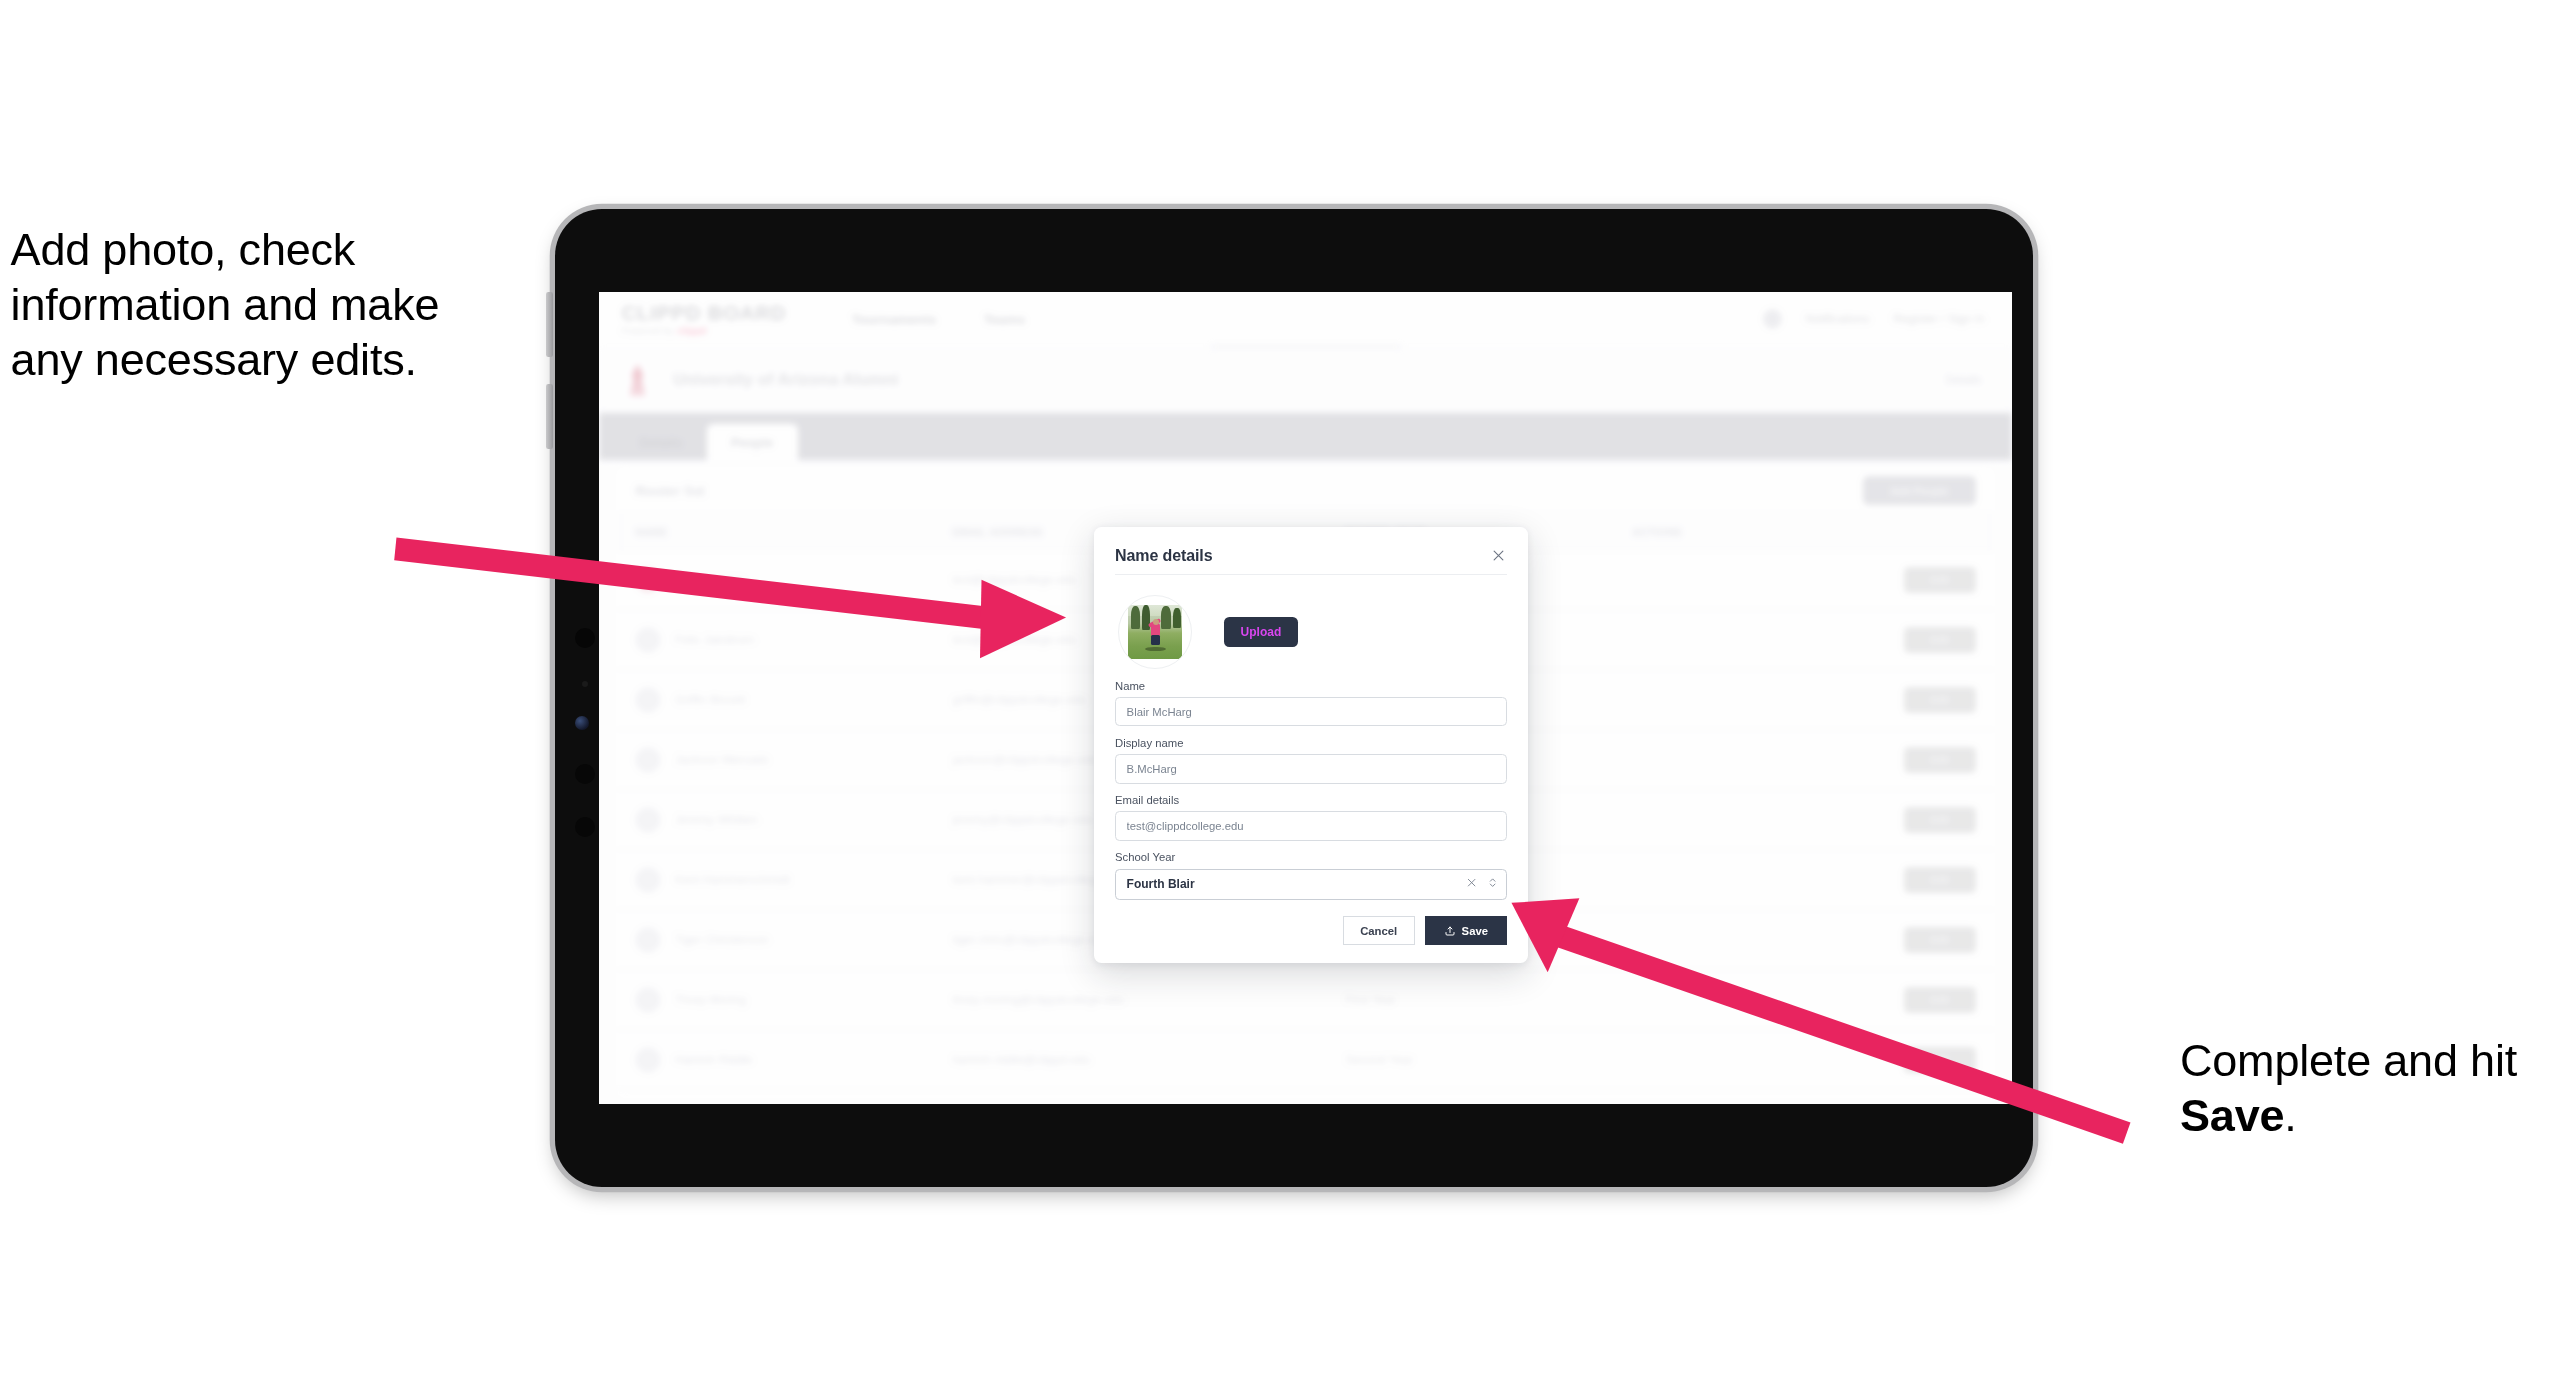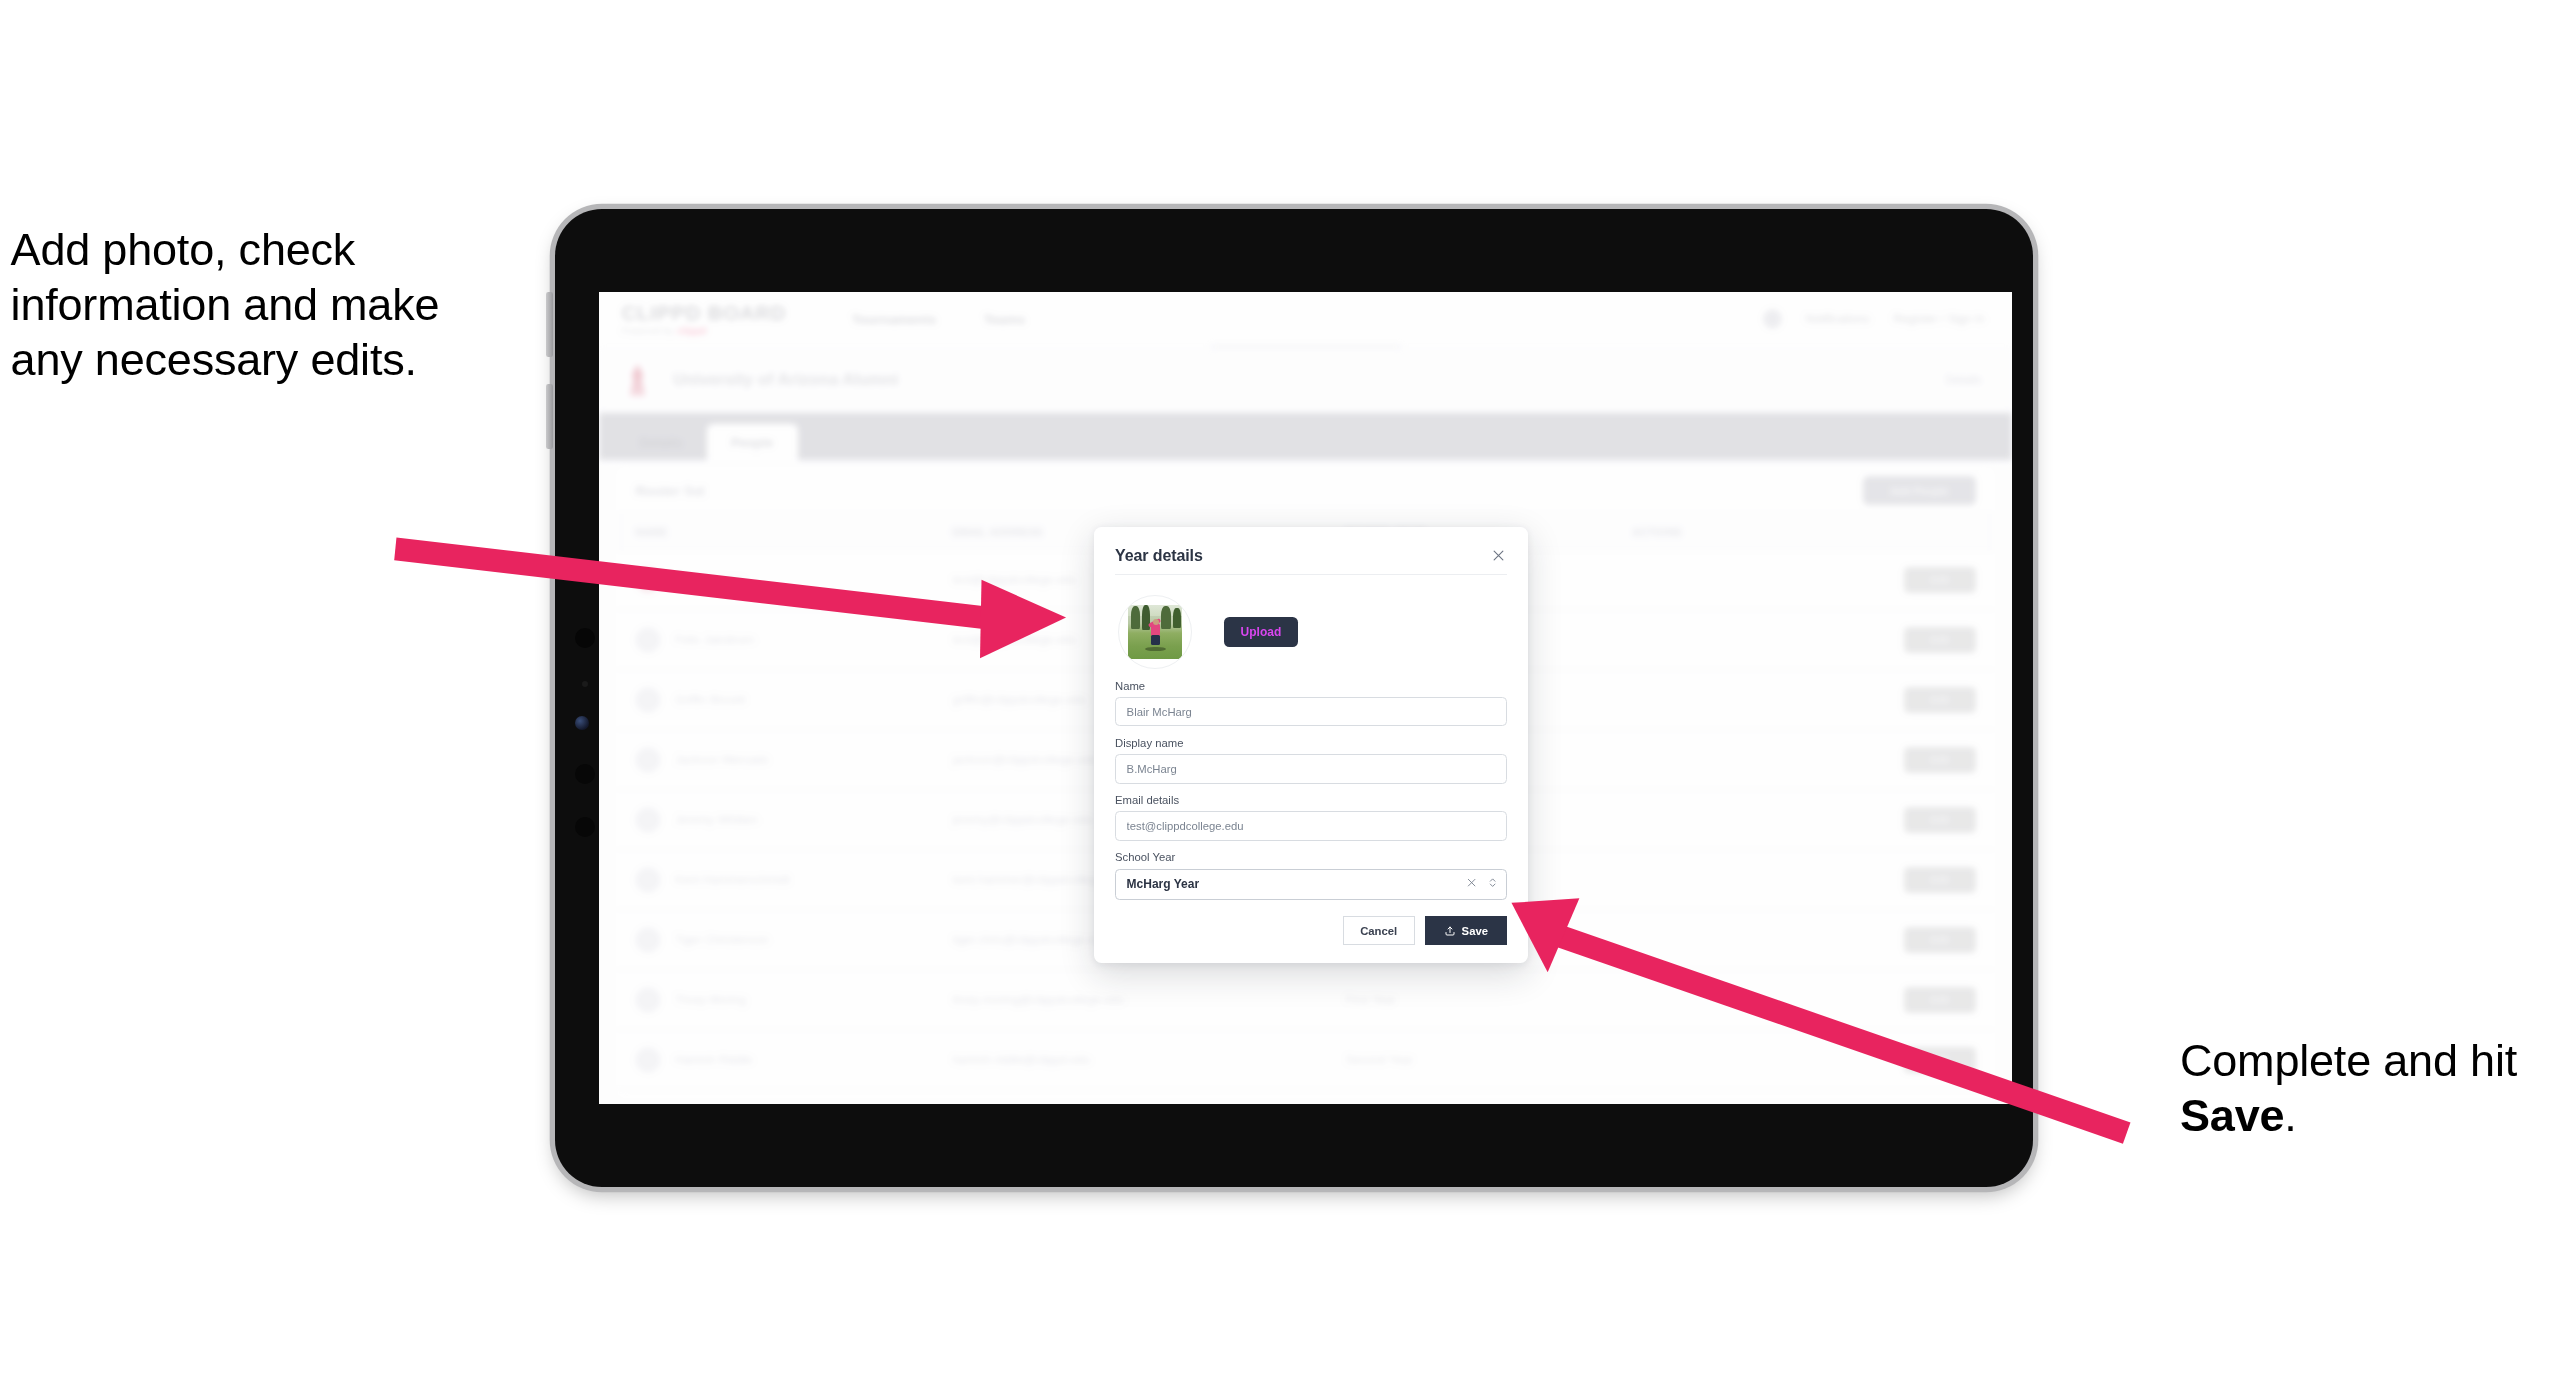--- a/index.html
+++ b/index.html
@@ -403,21 +403,21 @@
               <div class="tbl-row"></div>
             </div>
         </div>
 
       </div>
 
       <div class="scrim"></div>
 
       <div class="modal">
         <div class="modal-head">
-          <div class="modal-title">Year details</div>
+          <div class="modal-title">Name details</div>
           <div class="modal-close">
             <svg viewBox="0 0 24 24" fill="none" stroke="currentColor" stroke-width="1.8" stroke-linecap="round">
                 <path d="M5 5 L19 19 M19 5 L5 19"></path>
               </svg>
           </div>
         </div>
 
         <div class="photo-row">
           <div class="avatar-ring">
             <div class="avatar-photo">
@@ -448,21 +448,21 @@
 
         <div class="field">
           <div class="field-label">Email details</div>
           <input class="field-input" value="test@clippdcollege.edu" style="">
         </div>
 
         <div class="field">
           <div class="field-label">School Year</div>
           <div class="select-wrap">
             <div class="select-box">
-              <span>McHarg Year</span>
+              <span>Fourth Blair</span>
             </div>
             <div class="select-icons">
               <span>
                 <svg viewBox="0 0 24 24" fill="none" stroke="currentColor" stroke-width="2" stroke-linecap="round">
                     <path d="M5 5 L19 19 M19 5 L5 19"></path>
                   </svg>
               </span>
               <span>
                 <svg viewBox="0 0 24 24" fill="none" stroke="currentColor" stroke-width="2" stroke-linecap="round" stroke-linejoin="round">
                     <path d="M7 9 L12 4 L17 9"></path>

